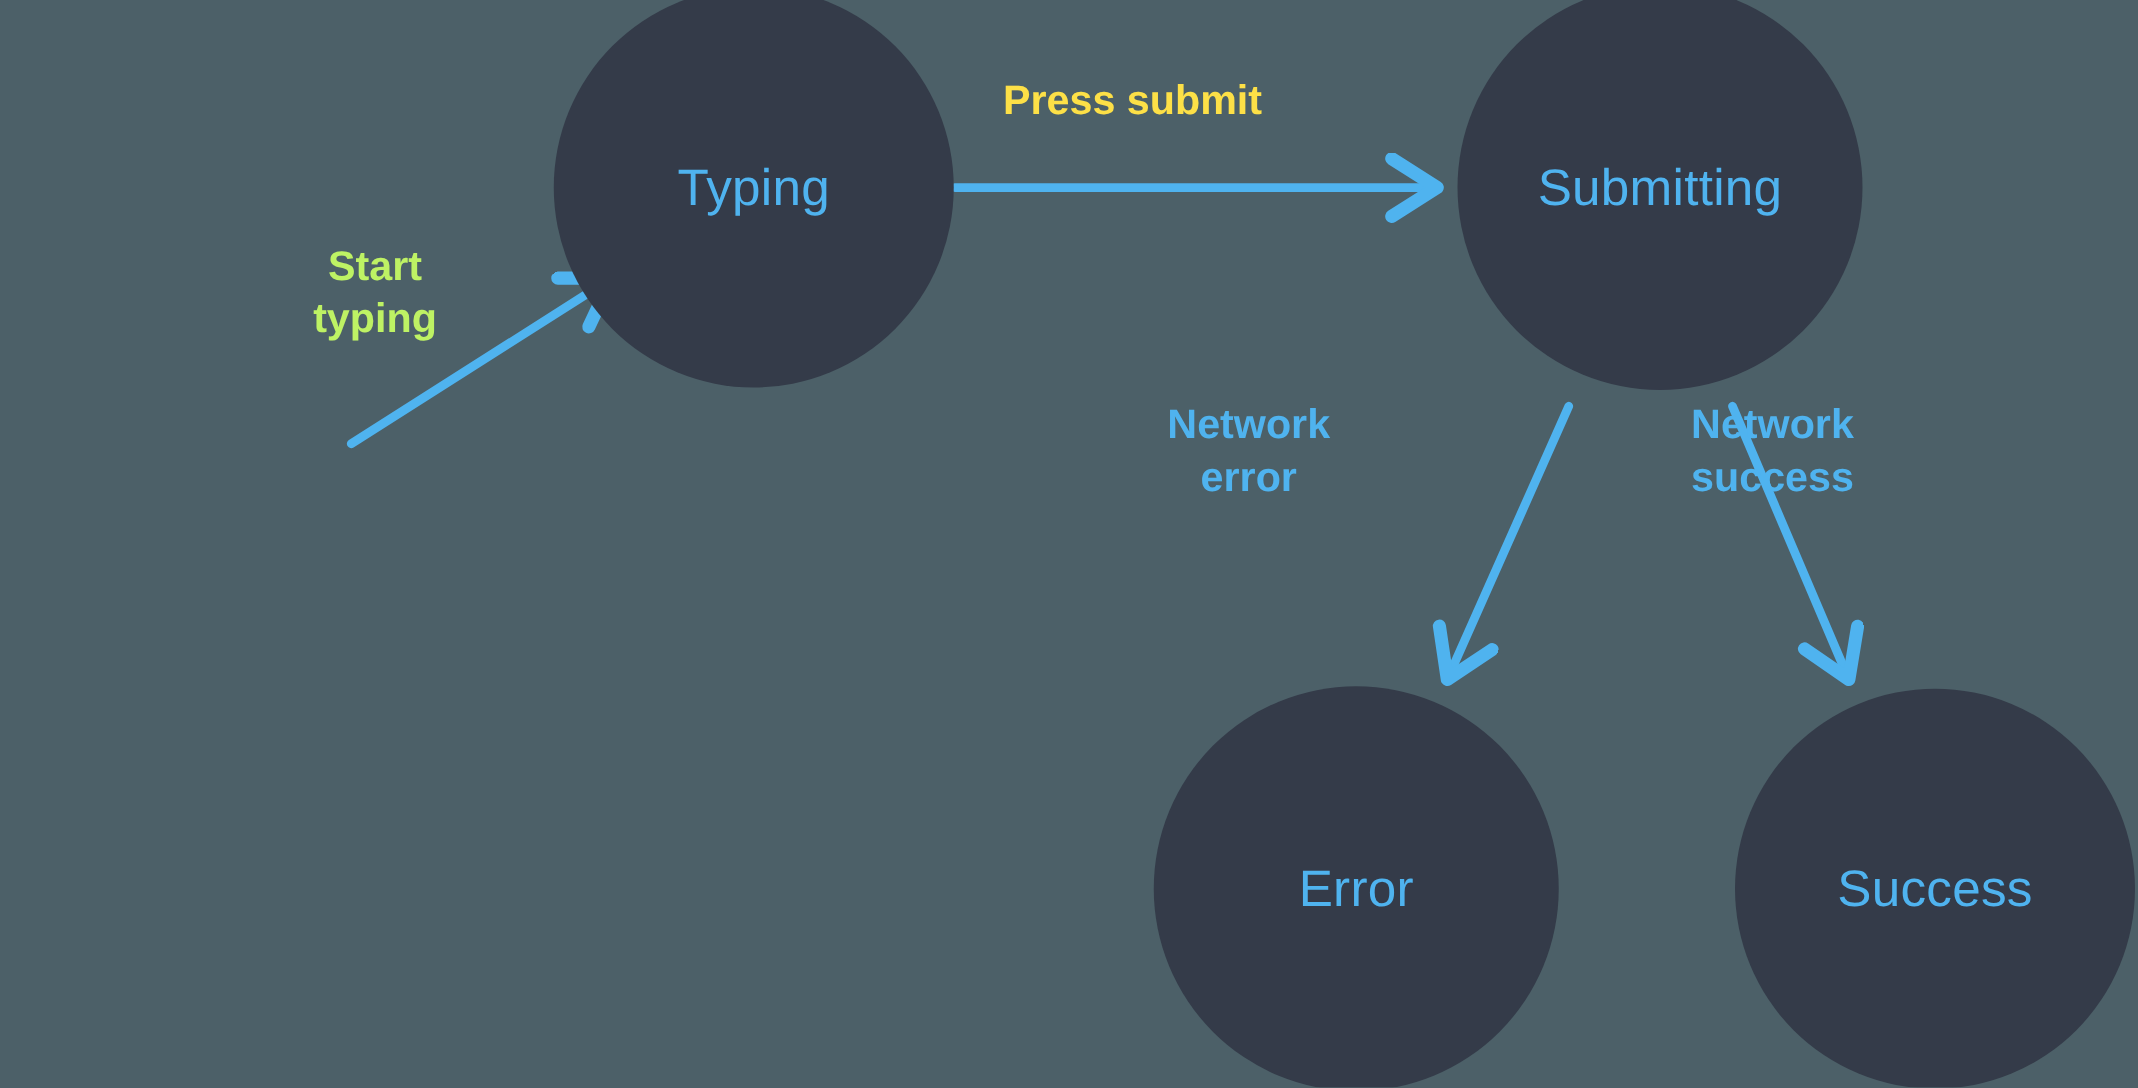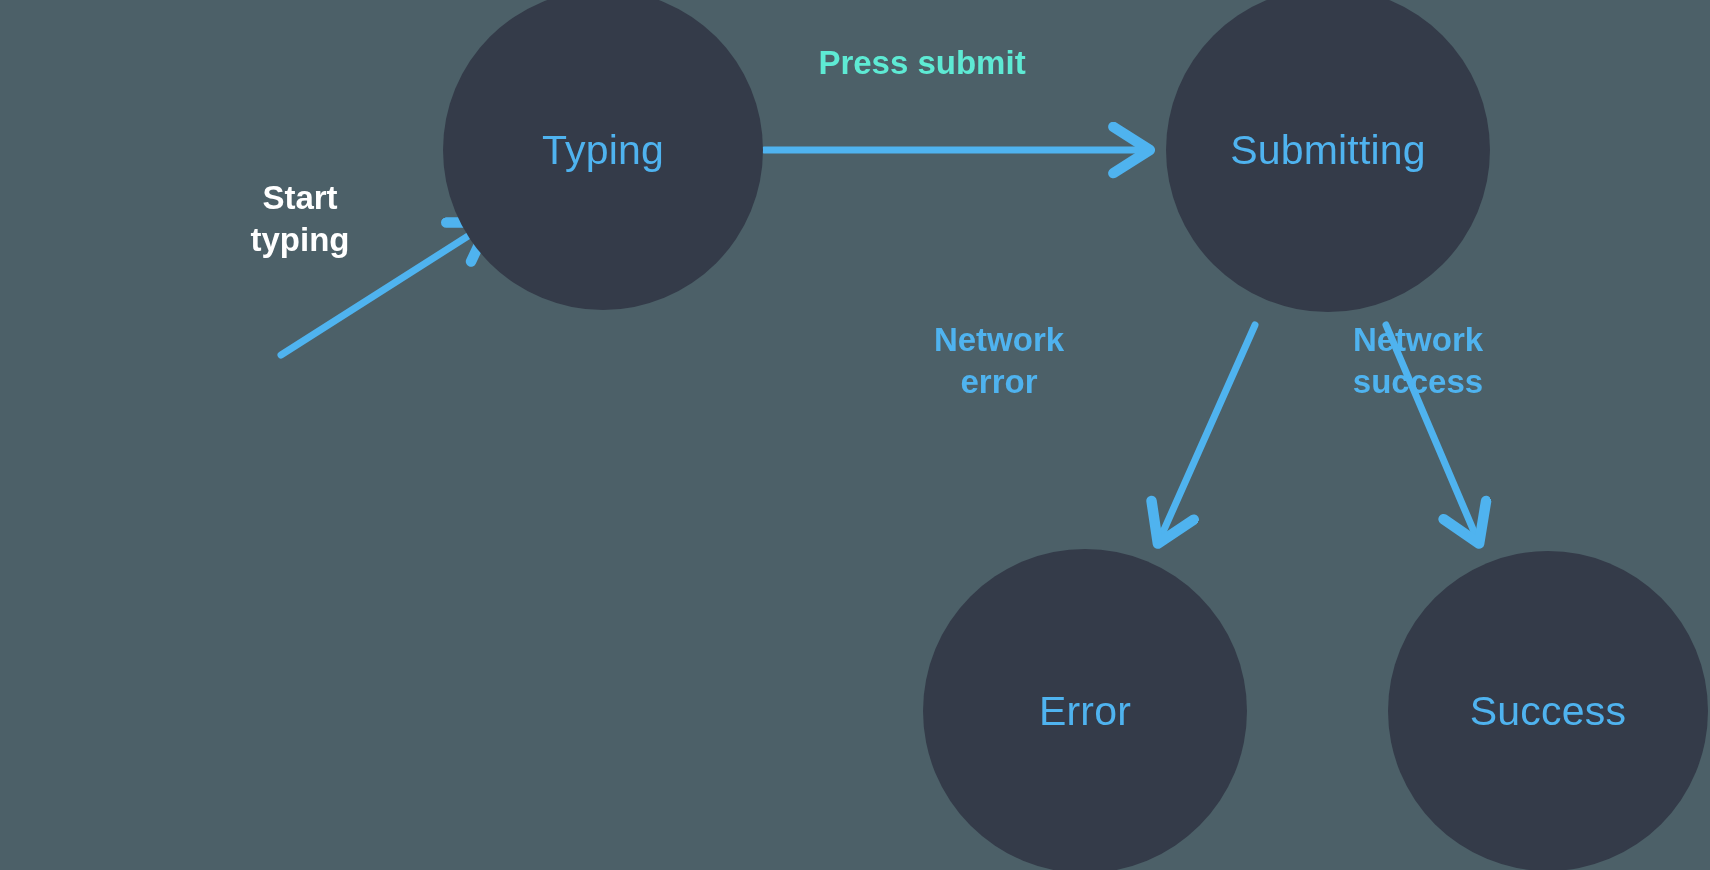--- a/index.html
+++ b/index.html
@@ -82,24 +82,24 @@
   </div>
 
   <div class="node" style="left: 923px; top: 549px; width: 324px; height: 324px; background: rgb(52, 59, 73);">
     <span class="node-label">Error</span>
   </div>
 
   <div class="node" style="left: 1388px; top: 551px; width: 320px; height: 320px; background: rgb(52, 59, 73);">
     <span class="node-label">Success</span>
   </div>
 
-  <div class="edge-label" style="left: 300px; top: 219px; color: #ffffff;">Start
+  <div class="edge-label" style="left: 300px; top: 234px; color: #bef264;">Start
 typing</div>
 
-  <div class="edge-label" style="left: 906px; top: 63px; color: #5eead4; margin-left: 16px;">Press submit</div>
+  <div class="edge-label" style="left: 906px; top: 80px; color: #fde047;">Press submit</div>
 
   <div class="edge-label" style="left: 999px; top: 361px; color: rgb(79, 179, 239);">Network
 error</div>
 
   <div class="edge-label" style="left: 1418px; top: 361px; color: rgb(79, 179, 239);">Network
 success</div>
 
 </div>
 
 </body></html>

